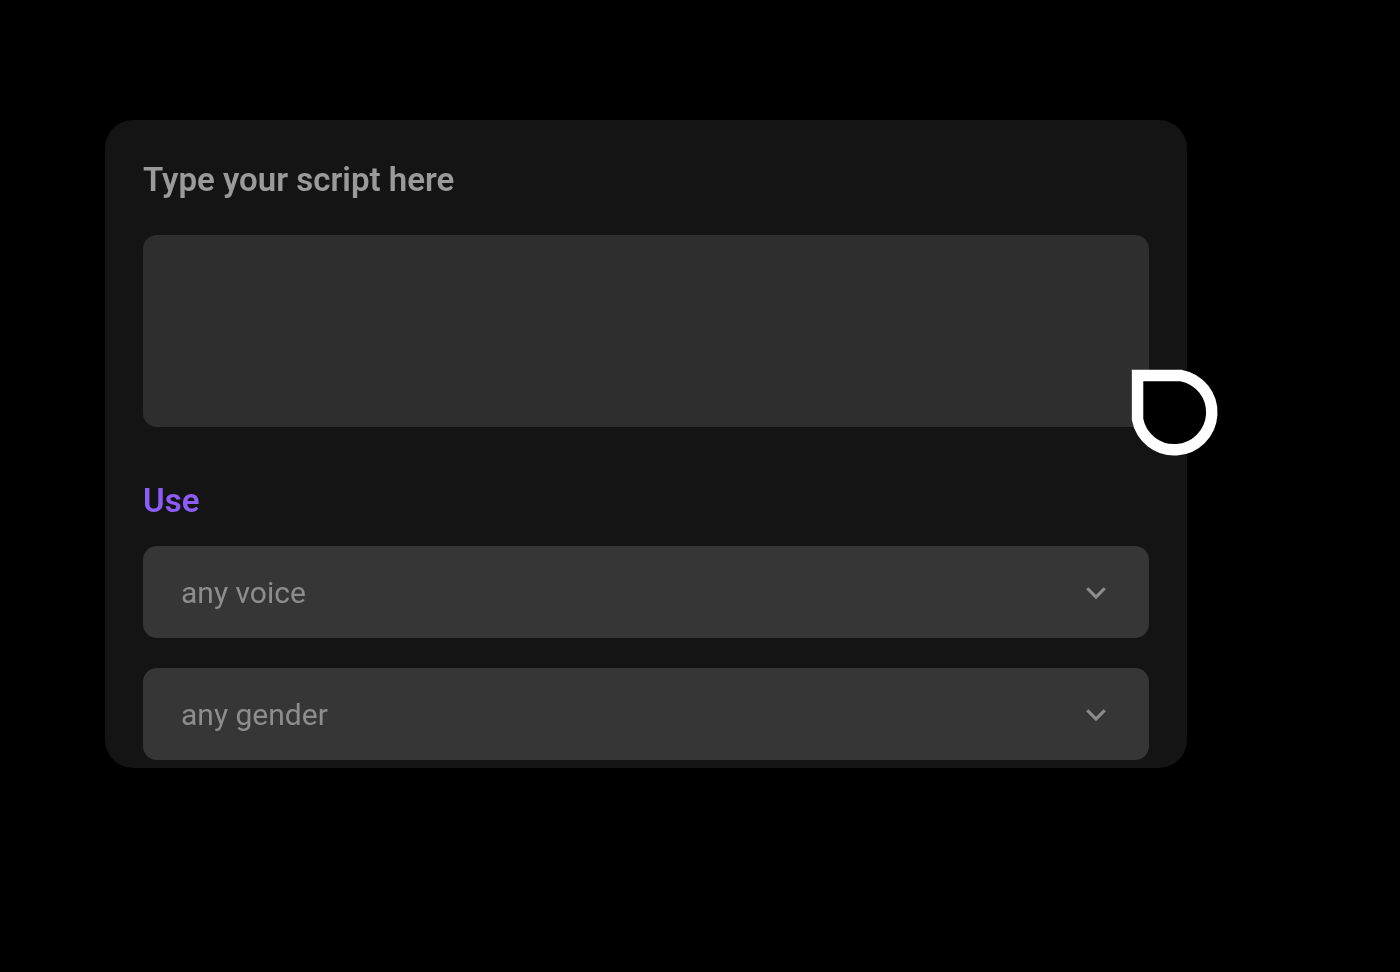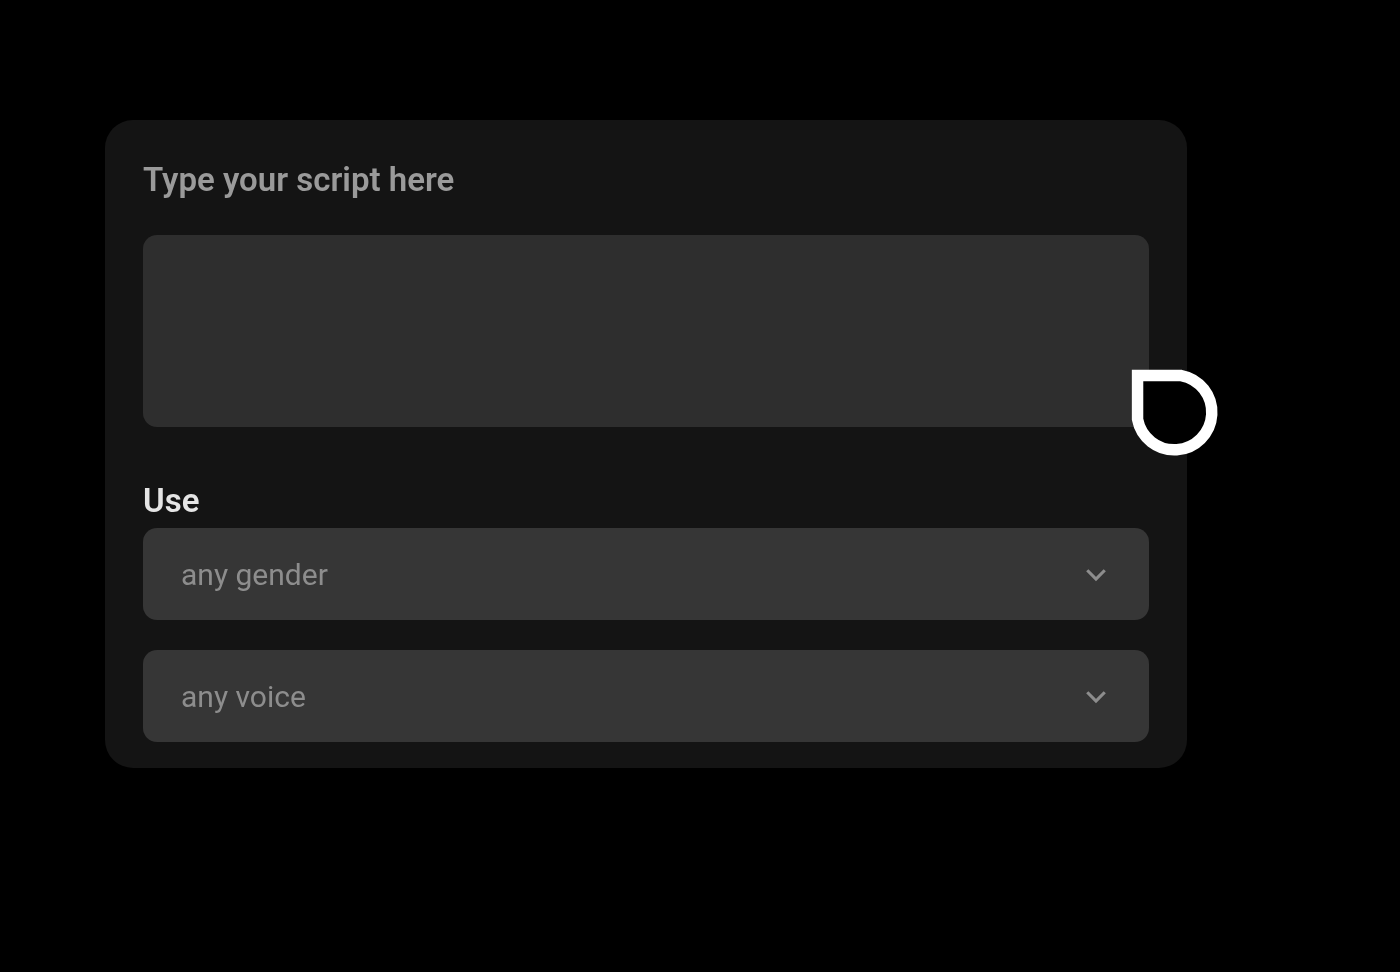--- a/index.html
+++ b/index.html
@@ -39,24 +39,24 @@
       border-radius: 14px;
       resize: none;
       outline: none;
       color: #e0e0e0;
       font-size: 22px;
       font-family: inherit;
       padding: 18px 22px;
       margin-bottom: 50px;
     }
     .use-heading {
-      color: #e5e5e5;
+      color: #8b5cf6;
       font-size: 33px;
       font-weight: 600;
-      margin-bottom: 8px;
+      margin-bottom: 26px;
     }
     .select-row {
       width: 100%;
       height: 92px;
       background: #363636;
       border-radius: 14px;
       display: flex;
       align-items: center;
       justify-content: space-between;
       padding: 0 38px;
@@ -97,29 +97,29 @@
     }
   </style>
 </head>
 <body>
 
 <div class="card">
   <div class="heading">Type your script here</div>
   <textarea class="script-input" style=""></textarea>
   <div class="use-heading">Use</div>
   <div class="select-row">
-    <span class="select-label">any gender</span>
+    <span class="select-label">any voice</span>
     <span class="chevron">
       <svg viewBox="0 0 24 24">
           <polyline points="5 9 12 16 19 9"></polyline>
         </svg>
     </span>
   </div>
   <div class="select-row">
-    <span class="select-label">any voice</span>
+    <span class="select-label">any gender</span>
     <span class="chevron">
       <svg viewBox="0 0 24 24">
           <polyline points="5 9 12 16 19 9"></polyline>
         </svg>
     </span>
   </div>
 </div>
 
 <div class="floating-icon">
   <svg viewBox="0 0 100 100">

